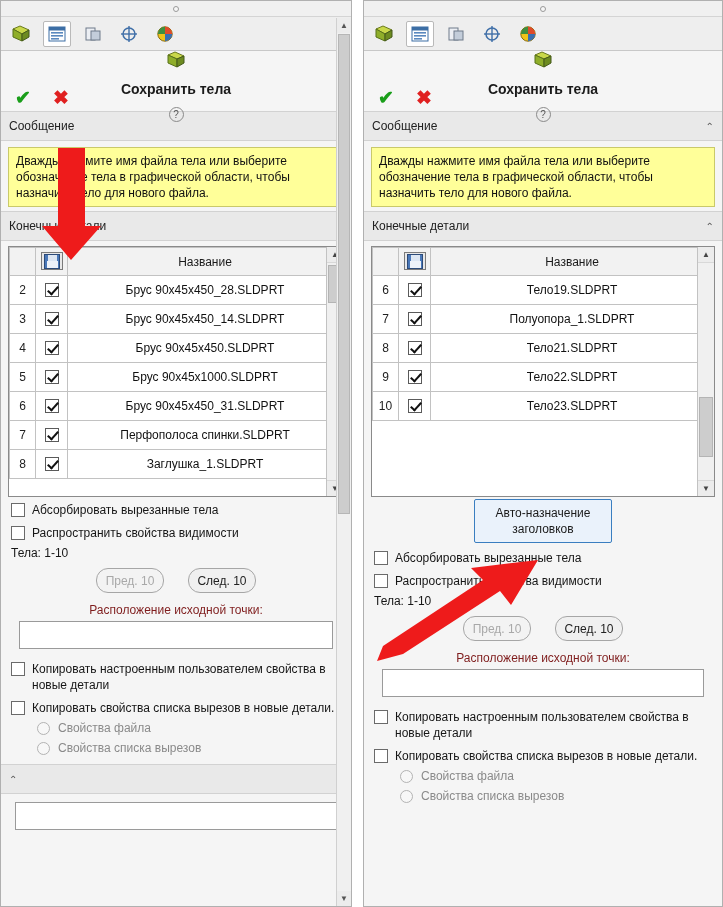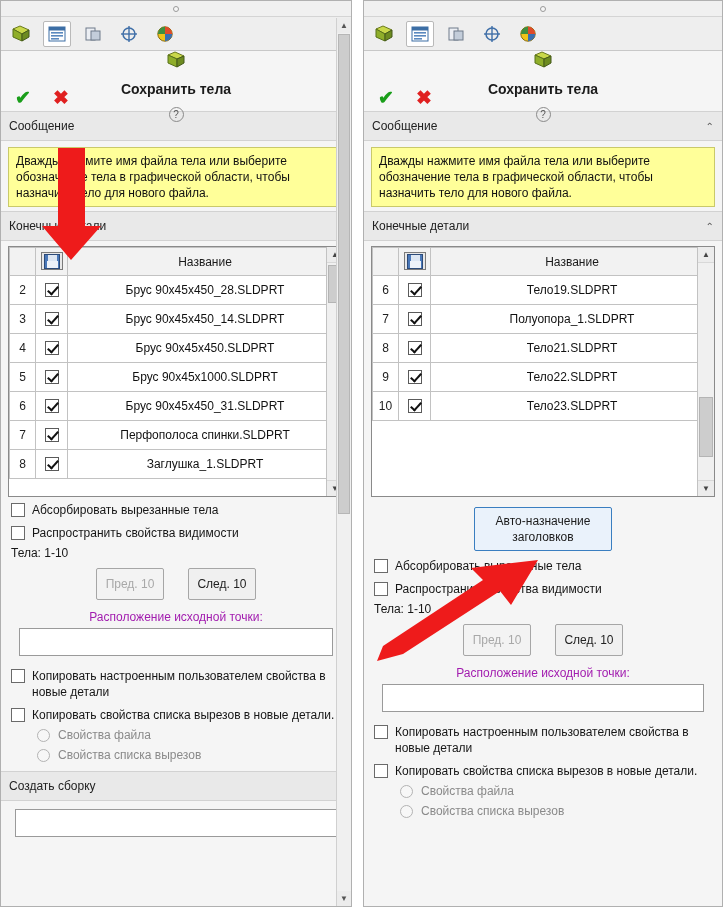--- a/index.html
+++ b/index.html
@@ -269,45 +269,45 @@
   }
 
   .btnrow {
     display: flex;
     justify-content: center;
     gap: 24px;
     padding: 6px 0 4px 0;
   }
   .btn {
     min-width: 68px;
-    height: 32px;
+    height: 25px;
     border: 1px solid #a6a6a6;
     background: #f0f0f0;
     font-size: 12px;
     color: #222;
     display: flex; align-items: center; justify-content: center;
-    border-radius: 2px;
+    border-radius: 12px;
   }
   .btn.disabled { color: #a8a8a8; background: #f3f3f3; }
 
   .center-label {
     text-align: center;
     font-size: 12px;
-    color: #a21caf;
+    color: #7f1d1d;
     padding: 6px 0 4px 0;
   }
   .textfield {
     margin: 0 18px;
     height: 28px;
     background: #fff;
     border: 1px solid #9a9a9a;
   }
 
   .autobtn {
-    margin: 10px auto 2px auto;
+    margin: 2px auto 2px auto;
     width: 138px;
     height: 44px;
     border: 1px solid #3a7ec0;
     background: #eaf2fb;
     color: #1b1b1b;
     font-size: 12px;
     line-height: 16px;
     text-align: center;
     display: flex;
     align-items: center;
@@ -518,21 +518,20 @@
     <div class="radio-row">
       <span class="r"></span>
       <span>Свойства файла</span>
     </div>
     <div class="radio-row">
       <span class="r"></span>
       <span>Свойства списка вырезов</span>
     </div>
 
     <div class="group-title" style="margin-top:6px;">
-      <span class="label">Создать сборку</span>
       <span class="chev">⌃</span>
     </div>
     <div class="textfield" style="margin:8px 14px 0 14px;"></div>
 
     <div class="panelscroll">
       <div class="pa">▲</div>
       <div class="pthumb"></div>
       <div class="pa bot">▼</div>
     </div>
   </div>

